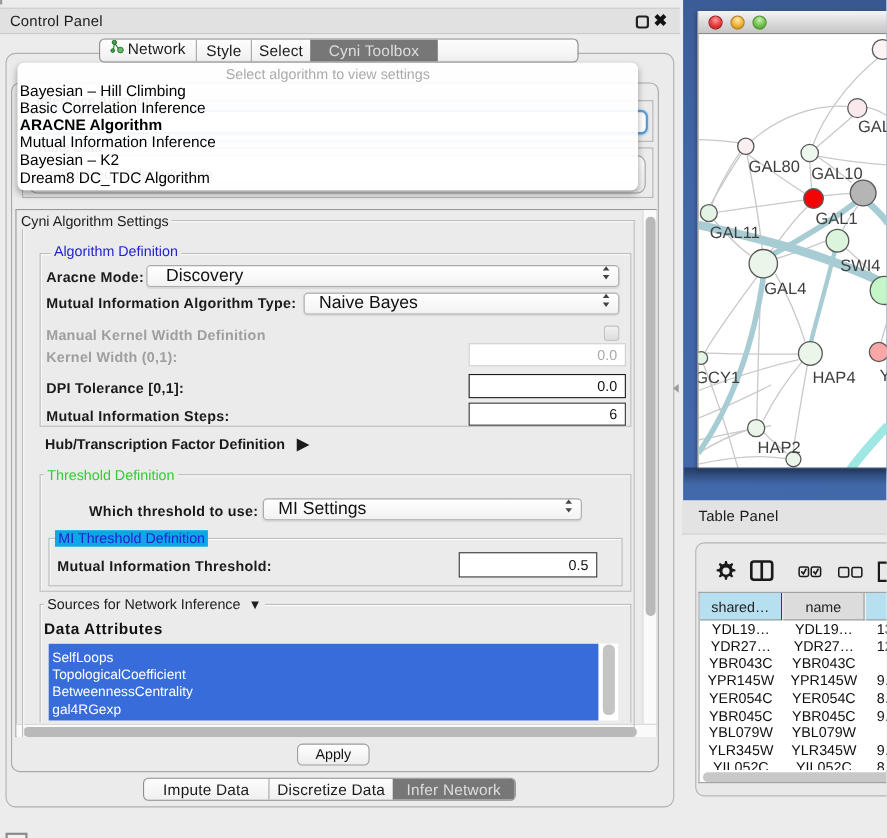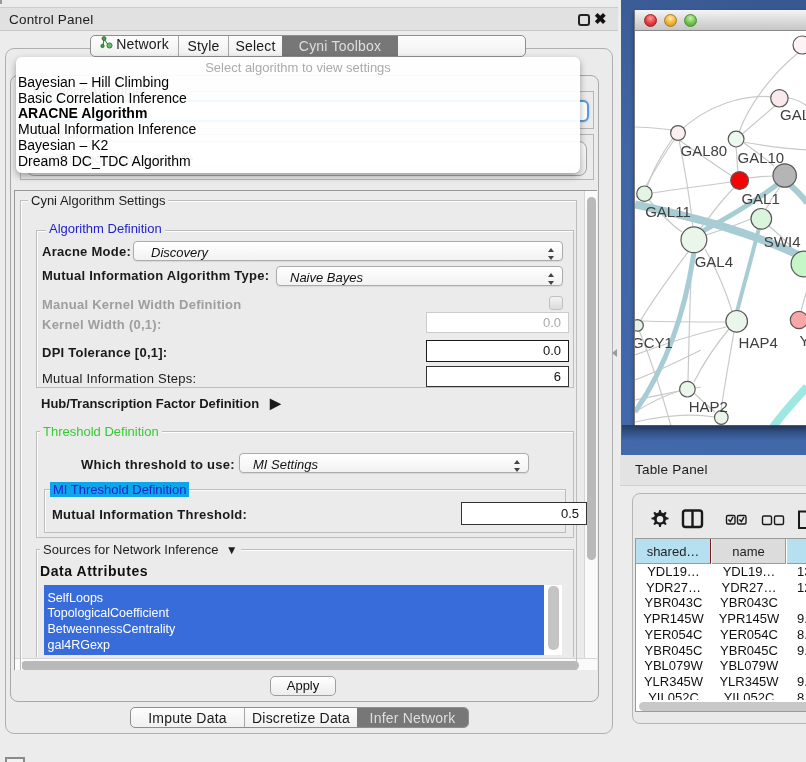--- a/index.html
+++ b/index.html
@@ -1,20 +1,20 @@
 <!DOCTYPE html>
 <html><head>
 <meta charset="utf-8">
 <style>
 * { margin:0; padding:0; box-sizing:border-box; }
 html,body { width:806px; height:762px; overflow:hidden; }
 body { font-family:"Liberation Sans", sans-serif; background:#ececec; position:relative; }
 .abs { position:absolute; }
 .b { font-weight:bold; }
-.combo { background:linear-gradient(#ffffff,#f2f2f2); border:1px solid #ababab; border-radius:4px; font-size:13px; color:#111; display:flex; align-items:flex-end; box-shadow:0 1px 1px rgba(0,0,0,0.08);font-style:italic; }
+.combo { background:linear-gradient(#ffffff,#f2f2f2); border:1px solid #ababab; border-radius:4px; font-size:16px; color:#111; display:flex; align-items:flex-start; box-shadow:0 1px 1px rgba(0,0,0,0.08); }
 .arr { margin-left:auto; margin-right:7px; width:7px; height:12px; position:relative; }
 .arr:before { content:""; position:absolute; left:0; top:0; border-left:3.5px solid transparent; border-right:3.5px solid transparent; border-bottom:4.5px solid #444; }
 .arr:after { content:""; position:absolute; left:0; bottom:0; border-left:3.5px solid transparent; border-right:3.5px solid transparent; border-top:4.5px solid #444; }
 </style>
 </head>
 <body>
 
 <div class="abs" style="left:621px; top:0; width:185px; height:455px; background:linear-gradient(205deg, #38578f 0%, #4166a6 45%, #4269ab 100%);"></div>
 
 <div class="abs" style="left:634px; top:10px; width:172px; height:416px; background:#fff; border-left:1px solid #777; box-shadow:0 2px 4px rgba(0,0,0,0.4);">
@@ -179,21 +179,21 @@
   <div class="abs" style="left:569px; top:0; width:13px; height:467px; background:#fafafa; border-left:1px solid #d5d5d5;">
     <div class="abs" style="left:2px; top:6px; width:9px; height:363px; background:#b9b9b9; border-radius:5px;"></div>
   </div>
 
   <div class="abs" style="left:0; top:467px; width:582px; height:12px; background:#fafafa; border-top:1px solid #d5d5d5;">
     <div class="abs" style="left:6px; top:1.5px; width:558px; height:9px; background:#b9b9b9; border-radius:5px;"></div>
   </div>
 </div>
 
 <div class="abs" style="left:20px; top:200px; width:557px; height:470px; border:1px solid #bdbdbd; border-bottom:none; box-shadow:inset 1px 1px 0 #fdfdfd;"></div>
-<div class="abs" style="left:28px; top:193px; font-size:13px; color:#1d1d1d; background:#ebebeb; padding:0 3px;">Cyni Algorithm Settings</div>
+<div class="abs" style="left:16px; top:193px; font-size:13px; color:#1d1d1d; background:#ebebeb; padding:0 3px;">Cyni Algorithm Settings</div>
 
 <div class="abs" style="left:36px; top:230px; width:538px; height:158px; border:1px solid #bdbdbd; box-shadow:inset 1px 1px 0 #fdfdfd;"></div>
 <div class="abs" style="left:46px; top:221px; font-size:13px; color:#2222cc; background:#ebebeb; padding:0 3px;">Algorithm Definition</div>
 
 <div class="abs" style="left:42px; top:244px; font-size:13px; font-weight:bold; color:#1a1a1a; letter-spacing:0.25px;">Aracne Mode:</div>
 <div class="abs combo" style="left:133px; top:241px; width:430px; height:20px;">
     <span style="margin-left:17px;">Discovery</span>
     <span class="arr"></span>
   </div>
 
@@ -205,38 +205,38 @@
 
 <div class="abs" style="left:42px; top:297px; font-size:13px; font-weight:bold; color:#9e9e9e; letter-spacing:0.25px;">Manual Kernel Width Definition</div>
 <div class="abs" style="left:549px; top:296px; width:14px; height:14px; background:linear-gradient(#f2f2f2,#dcdcdc); border:1px solid #c2c2c2; border-radius:3px;"></div>
 
 <div class="abs" style="left:42px; top:317px; font-size:13px; font-weight:bold; color:#9e9e9e; letter-spacing:0.25px;">Kernel Width (0,1):</div>
 <div class="abs" style="left:426px; top:312px; width:143px; height:21px; background:#fff; border:1px solid #cccccc; font-size:13px; color:#a9a9a9; text-align:right; line-height:19px; padding-right:7px;">0.0</div>
 
 <div class="abs" style="left:42px; top:345px; font-size:13px; font-weight:bold; color:#1a1a1a; letter-spacing:0.25px;">DPI Tolerance [0,1]:</div>
 <div class="abs" style="left:426px; top:340px; width:143px; height:22px; background:#fff; border:1.5px solid #1a1a1a; font-size:13px; color:#111; text-align:right; line-height:19px; padding-right:7px;">0.0</div>
 
-<div class="abs" style="left:42px; top:371px; font-size:13px; font-weight:normal; color:#1a1a1a; letter-spacing:0.25px;">Mutual Information Steps:</div>
+<div class="abs" style="left:42px; top:371px; font-size:13px; font-weight:bold; color:#1a1a1a; letter-spacing:0.25px;">Mutual Information Steps:</div>
 <div class="abs" style="left:426px; top:366px; width:143px; height:21px; background:#fff; border:1px solid #333; font-size:13px; color:#111; text-align:right; line-height:19px; padding-right:7px;">6</div>
 
 <div class="abs" style="left:41px; top:395px; font-size:13px; font-weight:bold; color:#1a1a1a;">Hub/Transcription Factor Definition&nbsp;&nbsp;&nbsp;<span style="font-size:14px;">▶</span></div>
 
 <div class="abs" style="left:36px; top:431px; width:538px; height:107px; border:1px solid #bdbdbd; box-shadow:inset 1px 1px 0 #fdfdfd;"></div>
 <div class="abs" style="left:40px; top:424px; font-size:13px; color:#33cc33; background:#ebebeb; padding:0 3px;">Threshold Definition</div>
 
 <div class="abs" style="left:81px; top:457px; font-size:13px; font-weight:bold; color:#1a1a1a; letter-spacing:0.25px;">Which threshold to use:</div>
 <div class="abs combo" style="left:239px; top:453px; width:290px; height:20px;">
     <span style="margin-left:13px;">MI Settings</span>
     <span class="arr"></span>
   </div>
 
 <div class="abs" style="left:44px; top:489px; width:522px; height:44px; border:1px solid #bdbdbd; box-shadow:inset 1px 1px 0 #fdfdfd;"></div>
 <div class="abs" style="left:50px; top:482px; font-size:13px; color:#2222cc; background:#0ea5e9; padding:0 3px;">MI Threshold Definition</div>
 <div class="abs" style="left:52px; top:507px; font-size:13px; font-weight:bold; color:#1a1a1a; letter-spacing:0.25px;">Mutual Information Threshold:</div>
-<div class="abs" style="left:417px; top:502px; width:126px; height:23px; background:#fff; border:1px solid #333; font-size:13px; color:#111; text-align:right; line-height:21px; padding-right:7px;margin-left:44px;">0.5</div>
+<div class="abs" style="left:417px; top:502px; width:126px; height:23px; background:#fff; border:1px solid #333; font-size:13px; color:#111; text-align:right; line-height:21px; padding-right:7px;">0.5</div>
 
 <div class="abs" style="left:36px; top:549px; width:538px; height:108px; border:1px solid #bdbdbd; border-bottom:none; box-shadow:inset 1px 1px 0 #fdfdfd;"></div>
 <div class="abs" style="left:40px; top:542px; font-size:13px; color:#1d1d1d; background:#ebebeb; padding:0 3px;">Sources for Network Inference &nbsp;<span style="font-size:12px;">▼</span></div>
 <div class="abs" style="left:40px; top:563px; font-size:14px; font-weight:bold; color:#111; letter-spacing:0.55px;">Data Attributes</div>
 
 <div class="abs" style="left:44px; top:585px; width:518px; height:70px; background:#fff; overflow:hidden;">
   <div style="position:absolute; left:0; top:0; width:500px; height:75px; background:#386cda;"></div>
   <div class="abs" style="left:3.5px; top:5.5px; font-size:12.5px; color:#fff; line-height:15.7px;">SelfLoops<br>TopologicalCoefficient<br>BetweennessCentrality<br>gal4RGexp</div>
   <div class="abs" style="left:504px; top:1px; width:11px; height:64px; background:#c4c4c4; border-radius:5px;"></div>
 </div>

